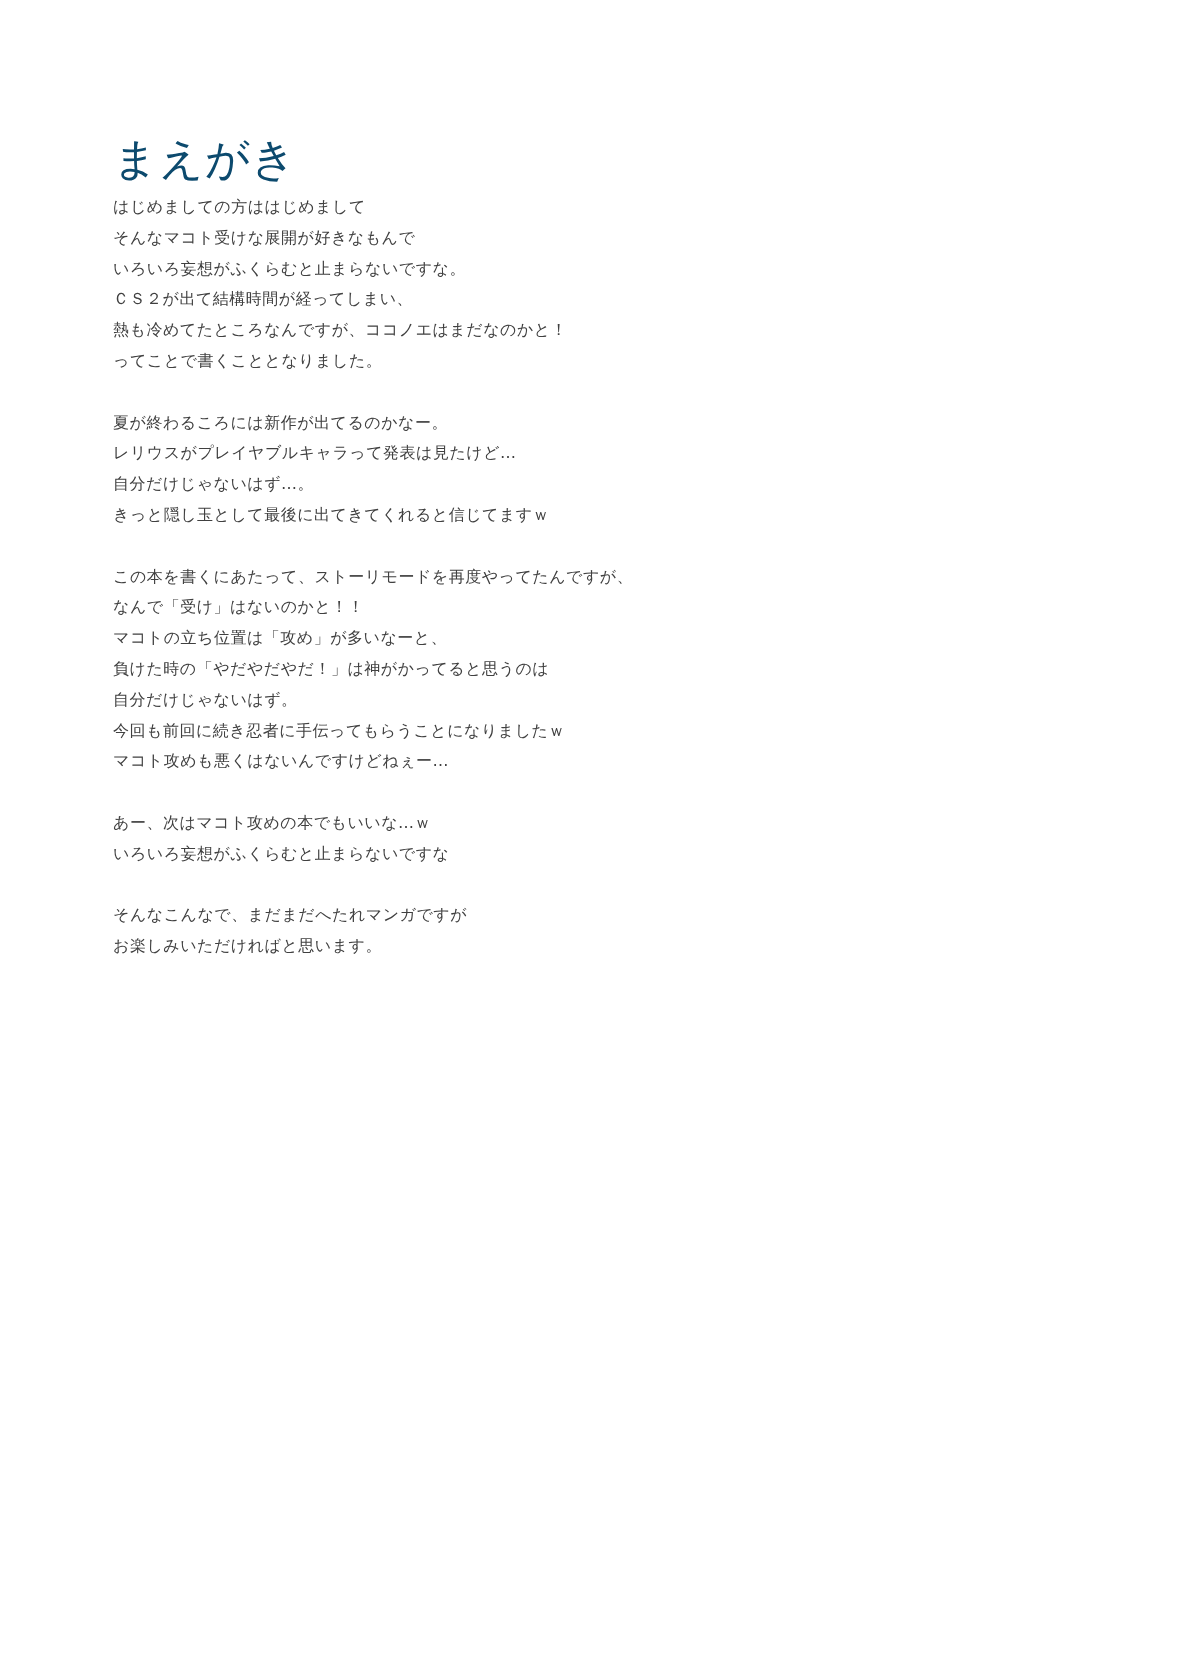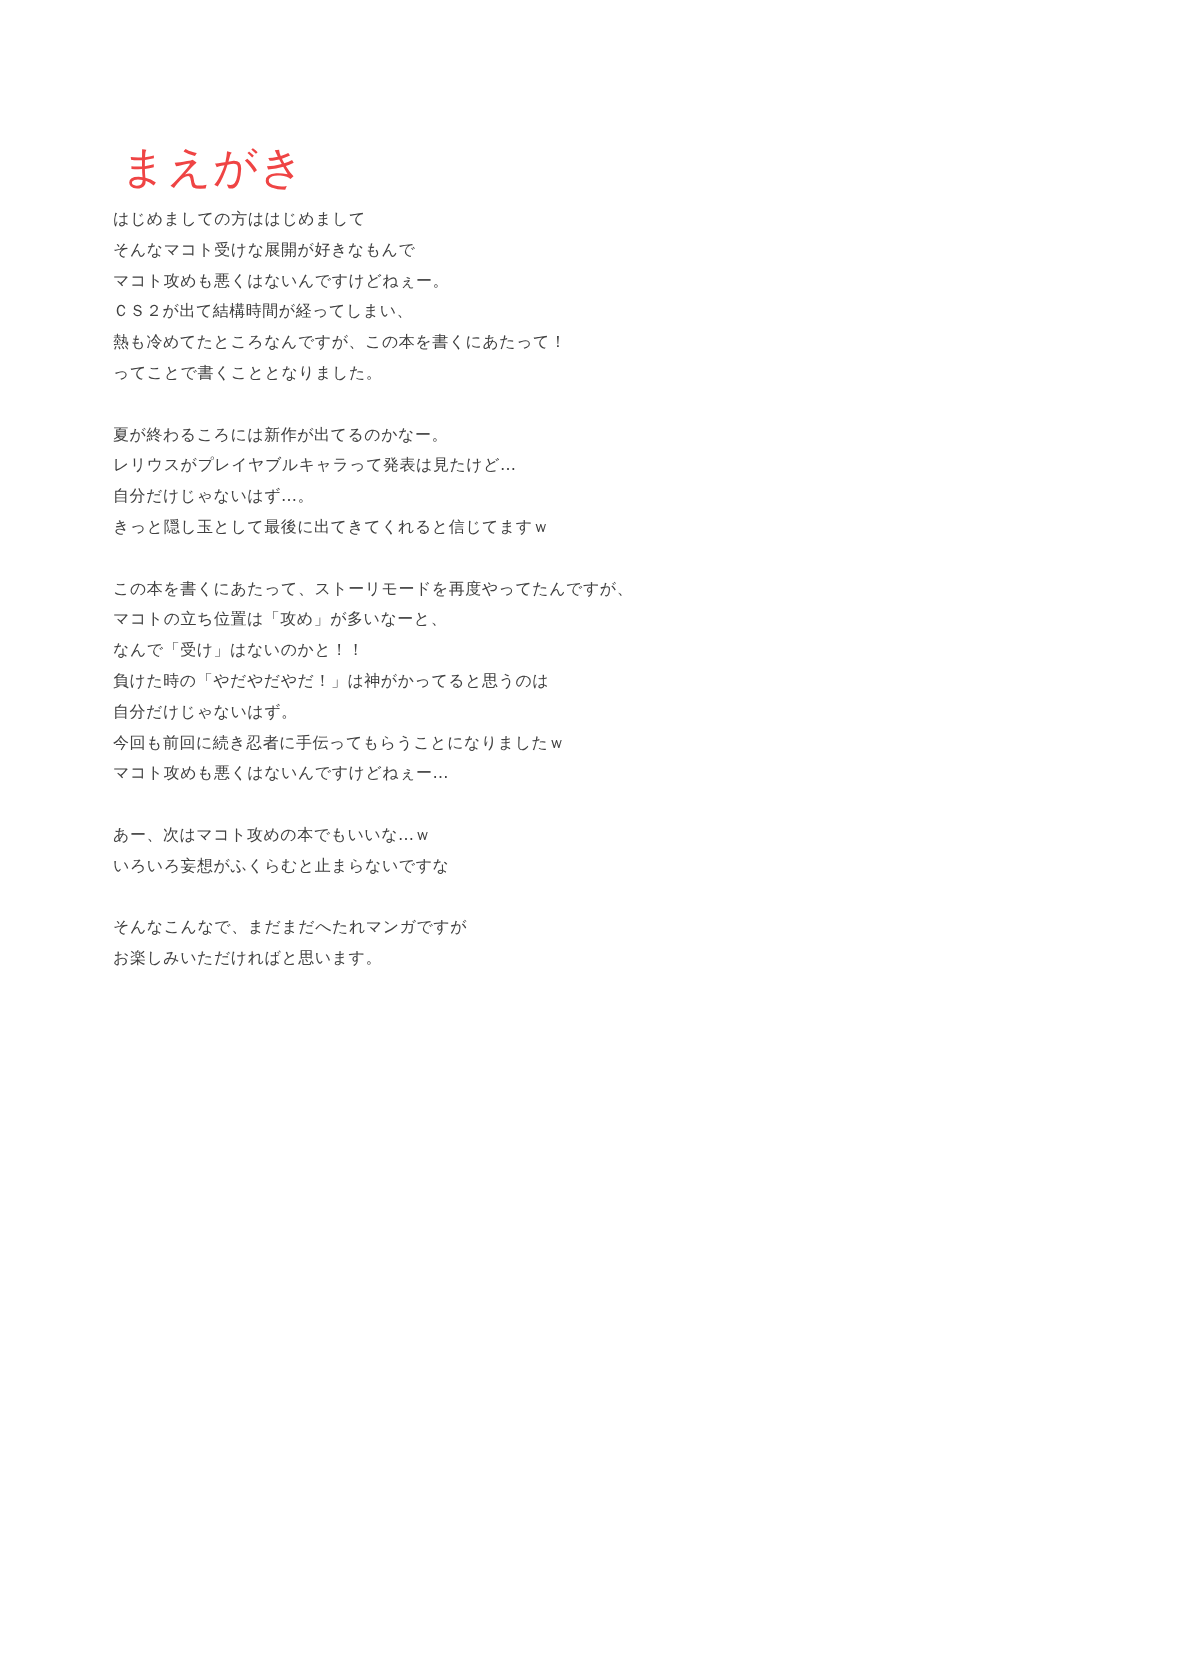--- a/index.html
+++ b/index.html
@@ -23,23 +23,23 @@
   .content {
     position: absolute;
     left: 113px;
     top: 130px;
     width: 990px;
   }
   .title {
     font-size: 44px;
     font-weight: 400;
     line-height: 58px;
-    margin: 8px;
+    margin: 0;
     letter-spacing: 1px;
-    color: #ef4444;
+    color: #0c4a6e;
   }
   .body-text {
     margin-top: 4px;
   }
   .line {
     margin: 0;
     padding: 0;
     font-size: 16px;
     line-height: 30.8px;
     min-height: 30.8px;
@@ -57,33 +57,33 @@
 </style>
 </head>
 <body>
 
 <div class="page">
   <div class="content">
     <h1 class="title">まえがき</h1>
     <div class="body-text">
         <p class="line">はじめましての方ははじめまして</p>
         <p class="line">そんなマコト受けな展開が好きなもんで</p>
-        <p class="line">マコト攻めも悪くはないんですけどねぇー。</p>
+        <p class="line">いろいろ妄想がふくらむと止まらないですな。</p>
         <p class="line">ＣＳ２が出て結構時間が経ってしまい、</p>
-        <p class="line">熱も冷めてたところなんですが、この本を書くにあたって！</p>
+        <p class="line">熱も冷めてたところなんですが、ココノエはまだなのかと！</p>
         <p class="line">ってことで書くこととなりました。</p>
         <p class="line"></p>
         <p class="line">夏が終わるころには新作が出てるのかなー。</p>
         <p class="line">レリウスがプレイヤブルキャラって発表は見たけど…</p>
         <p class="line">自分だけじゃないはず…。</p>
         <p class="line">きっと隠し玉として最後に出てきてくれると信じてますｗ</p>
         <p class="line"></p>
         <p class="line">この本を書くにあたって、ストーリモードを再度やってたんですが、</p>
+        <p class="line">なんで「受け」はないのかと！！</p>
         <p class="line">マコトの立ち位置は「攻め」が多いなーと、</p>
-        <p class="line">なんで「受け」はないのかと！！</p>
         <p class="line">負けた時の「やだやだやだ！」は神がかってると思うのは</p>
         <p class="line">自分だけじゃないはず。</p>
         <p class="line">今回も前回に続き忍者に手伝ってもらうことになりましたｗ</p>
         <p class="line">マコト攻めも悪くはないんですけどねぇー…</p>
         <p class="line"></p>
         <p class="line">あー、次はマコト攻めの本でもいいな…ｗ</p>
         <p class="line">いろいろ妄想がふくらむと止まらないですな</p>
         <p class="line"></p>
         <p class="line">そんなこんなで、まだまだへたれマンガですが</p>
         <p class="line">お楽しみいただければと思います。</p>

